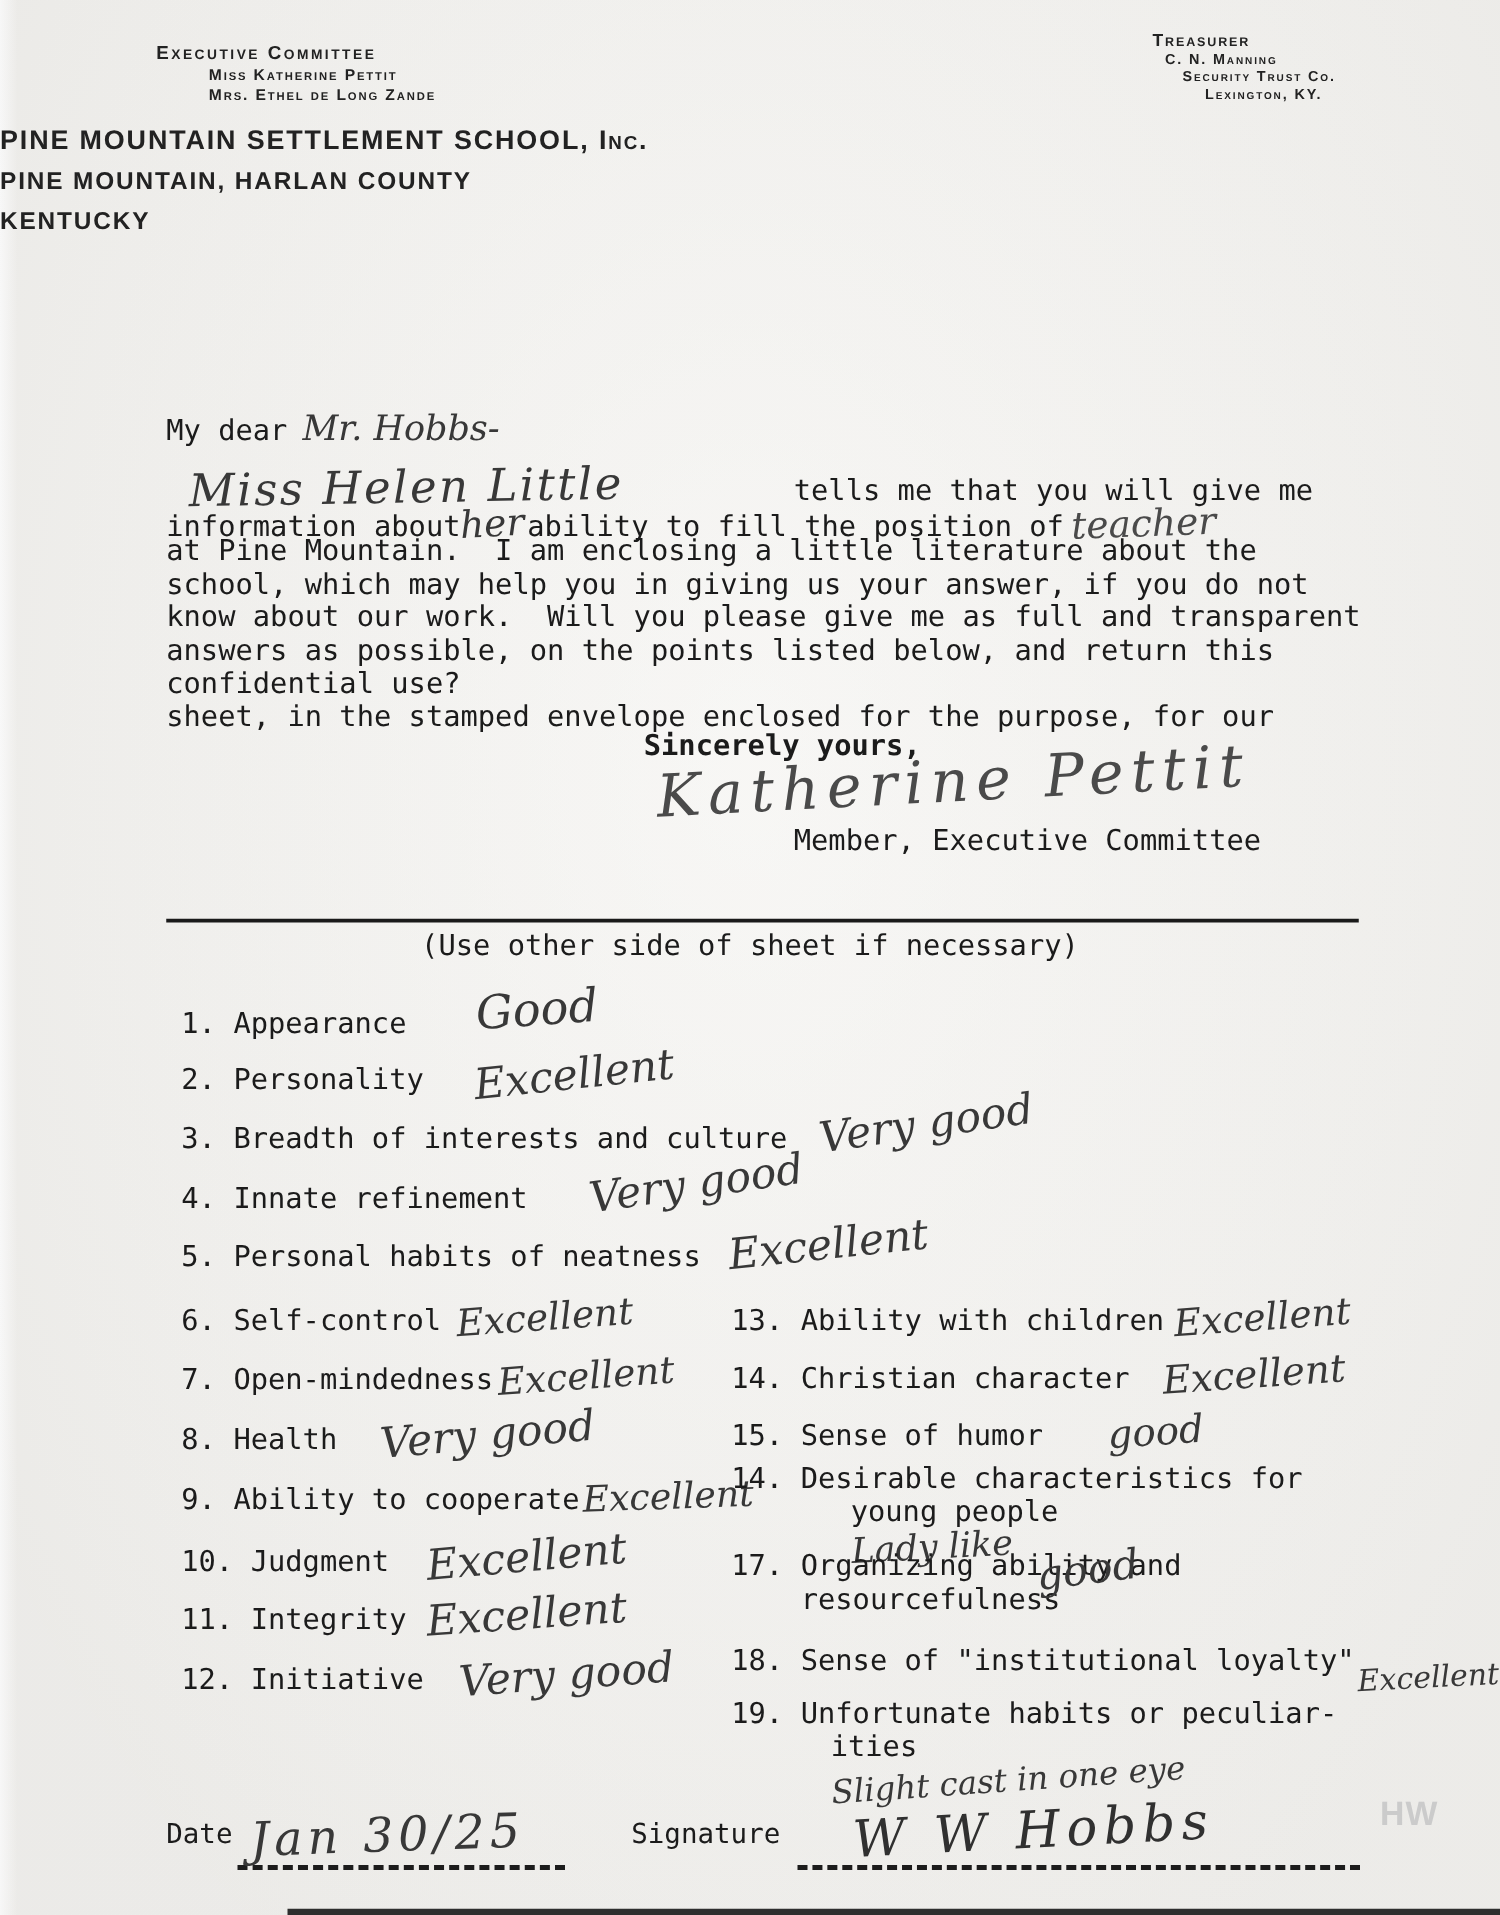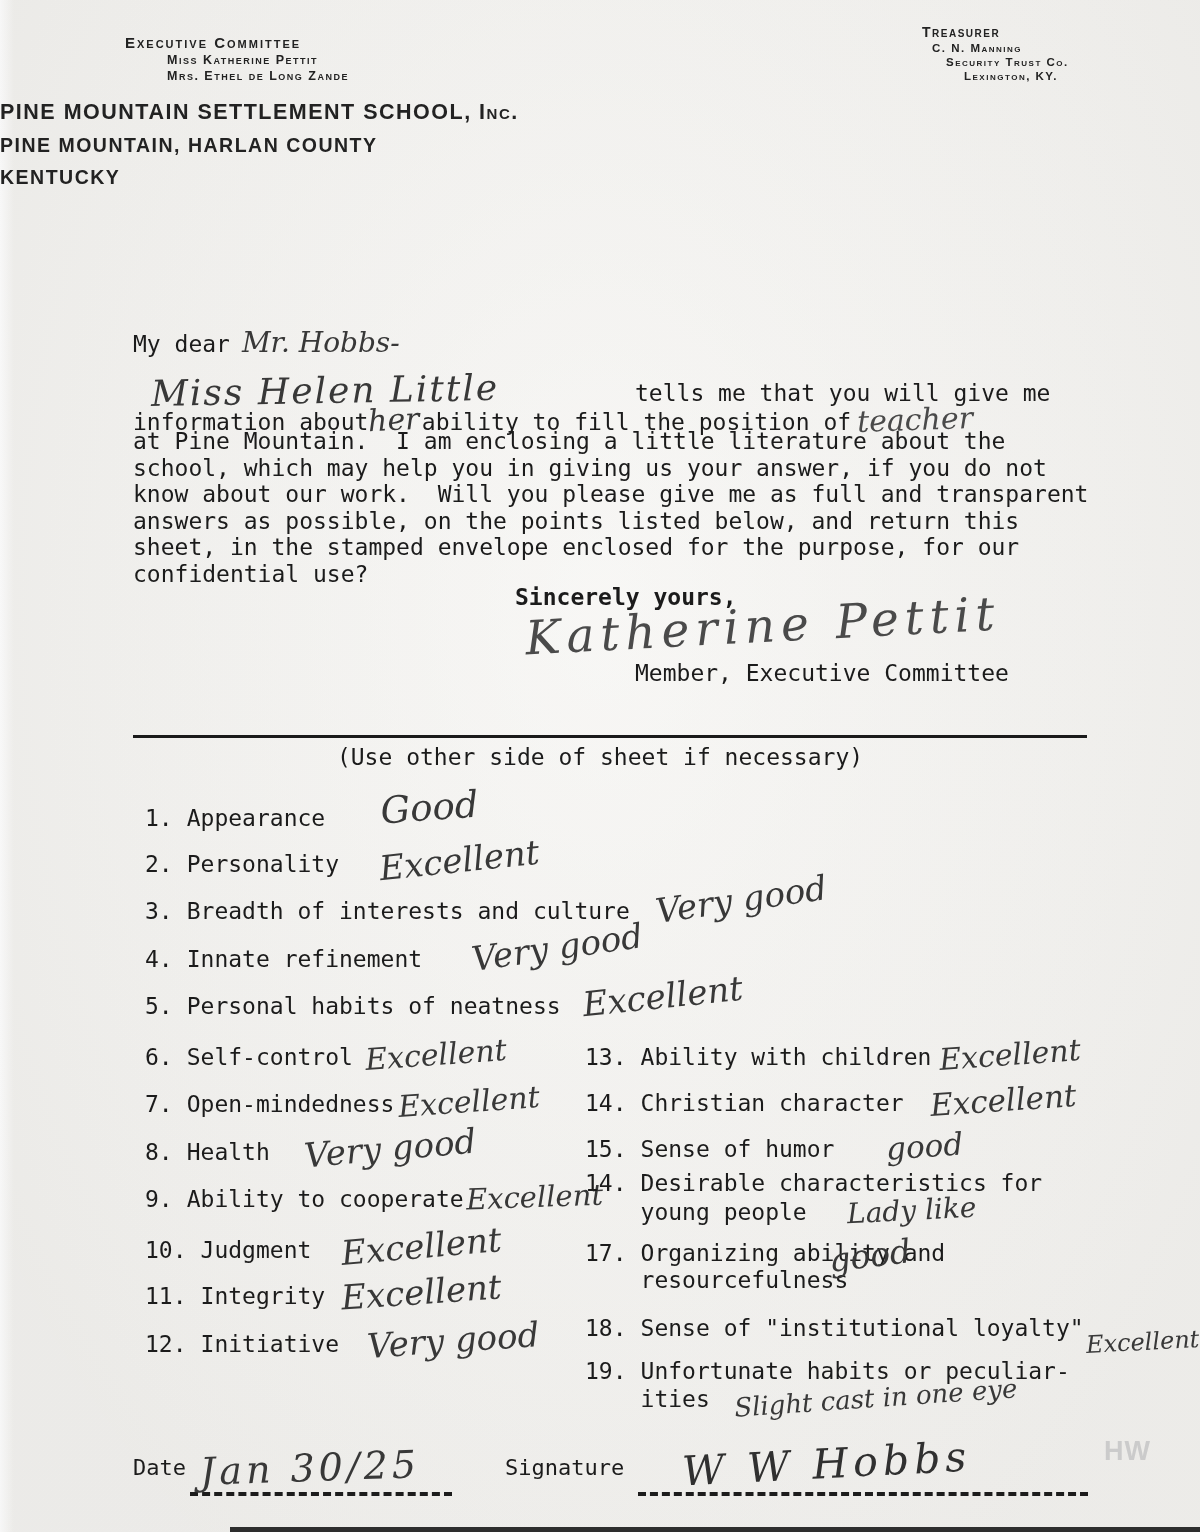--- a/index.html
+++ b/index.html
@@ -89,21 +89,21 @@
   .a11 { font-size: 34px; margin-left: 16px; transform: rotate(-4deg); }
   .a12 { font-size: 34px; margin-left: 28px; transform: rotate(-4deg); }
   .a13 { font-size: 30px; margin-left: 8px;  transform: rotate(-4deg); }
   .a14 { font-size: 31px; margin-left: 26px; transform: rotate(-4deg); }
   .a15 { font-size: 31px; margin-left: 52px; transform: rotate(-4deg); }
   .a16 { font-size: 28px; margin-left: 40px; transform: rotate(-3deg); }
   .a17 { font-size: 33px; position: absolute; right: 34px; top: -4px; transform: rotate(-7deg); }
   .a18 { font-size: 24px; margin-left: 2px; transform: translateY(14px) rotate(-3deg); }
   .a19 { font-size: 26px; margin-left: 24px; transform: rotate(-4deg); }
   .two-line .stack { display: flex; flex-direction: column; line-height: 27px; }
-  .two-line .l2row { display: flex; align-items: baseline; }
+  .two-line .l2row { display: flex; align-items: baseline; flex-direction: column; }
   
   .date-label { position: absolute; left: 133px; top: 1455px; font-size: 22px; }
   .date-line { position: absolute; left: 190px; top: 1492px; width: 262px; border-top: 4px dashed #1c1c1c; }
   .date-value { position: absolute; left: 200px; top: 1446px; font-size: 38px; letter-spacing: 4px; transform: rotate(-2deg); }
   .sig-label { position: absolute; left: 505px; top: 1455px; font-size: 22px; }
   .sig-line { position: absolute; left: 638px; top: 1492px; width: 450px; border-top: 4px dashed #1c1c1c; }
   .sig-value { position: absolute; left: 682px; top: 1440px; font-size: 41px; letter-spacing: 5px; transform: rotate(-3deg); color: #303030; }
   .watermark { position: absolute; left: 1104px; top: 1436px; font-family: "Liberation Sans", sans-serif; font-weight: bold; font-size: 27px; color: #cbcbcb; letter-spacing: 1px; }
   .scan-edge { position: absolute; left: 230px; right: 0; bottom: 0; height: 5px; background: #2e2e2e; }
 </style>
@@ -140,22 +140,22 @@
     </div>
     <div class="row2-typed mono">tells me that you will give me</div>
     <div class="row3">
       <span class="mono">information about</span><span class="hw hw-her">her</span><span class="mono">ability to fill the position of</span><span class="hw hw-position">teacher</span>
     </div>
     <div class="bodylines">
       <div class="mono">at Pine Mountain.  I am enclosing a little literature about the</div>
       <div class="mono">school, which may help you in giving us your answer, if you do not</div>
       <div class="mono">know about our work.  Will you please give me as full and transparent</div>
       <div class="mono">answers as possible, on the points listed below, and return this</div>
+      <div class="mono">confidential use?</div>
       <div class="mono">sheet, in the stamped envelope enclosed for the purpose, for our</div>
-      <div class="mono">confidential use?</div>
     </div>
     <div class="closing mono">Sincerely yours,</div>
     <div class="signer hw">Katherine Pettit</div>
     <div class="signer-title mono">Member, Executive Committee</div>
   </div>
 
   <div class="divider"></div>
   <div class="note mono">(Use other side of sheet if necessary)</div>
 
   <div class="items-full">

